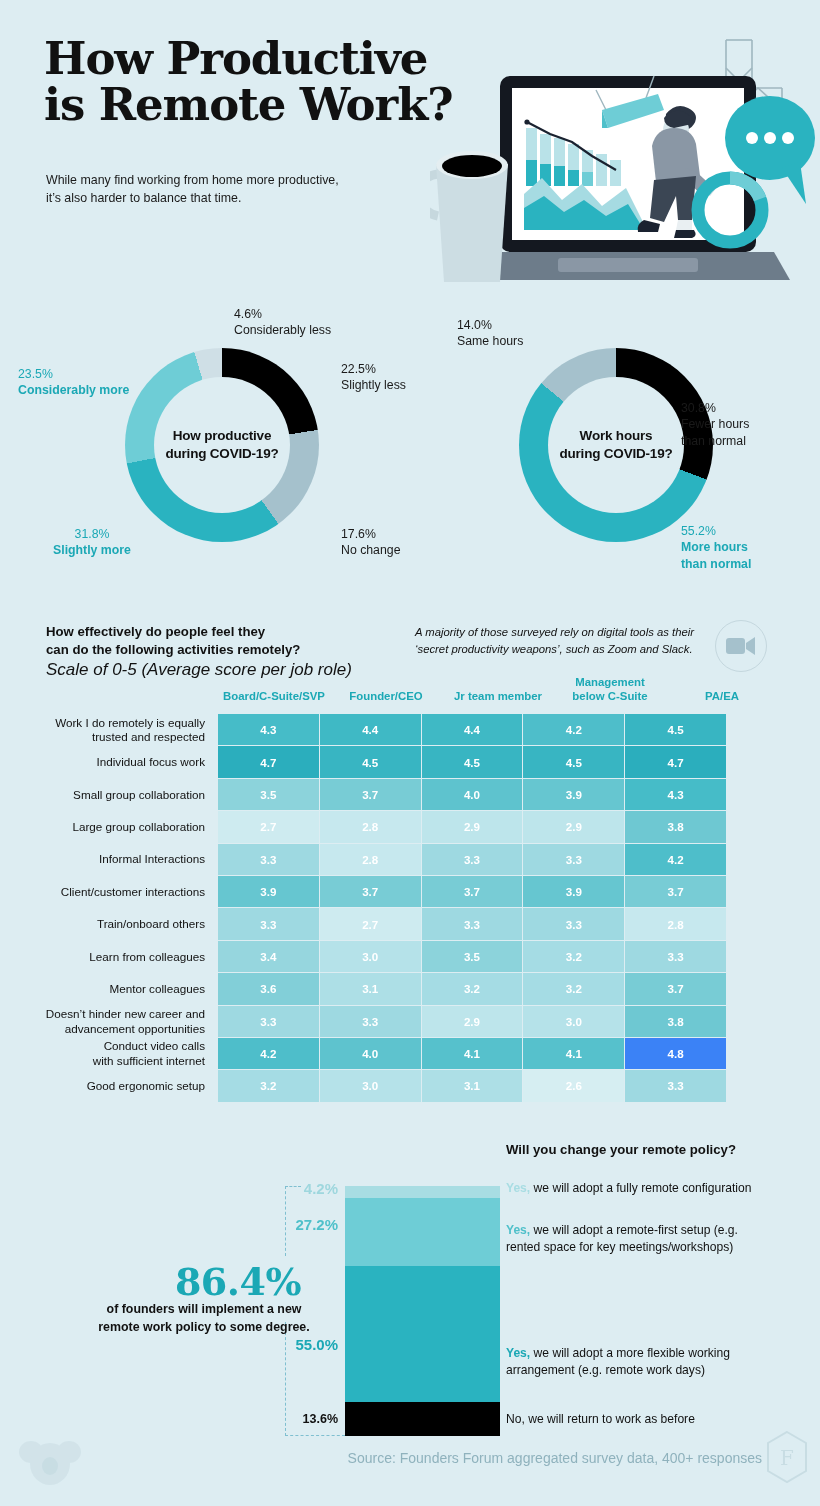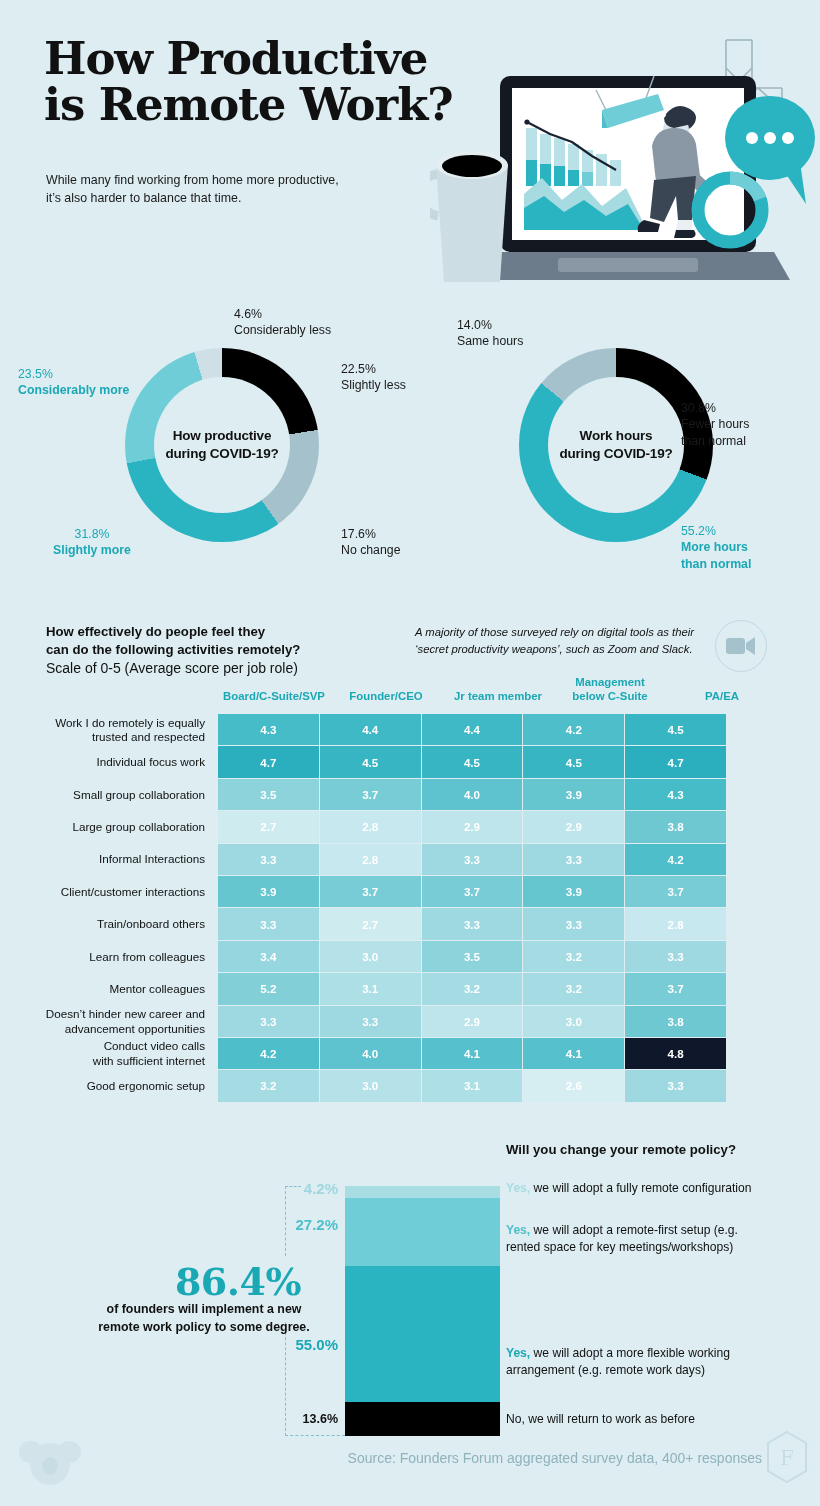--- a/index.html
+++ b/index.html
@@ -52,21 +52,21 @@
   .lab.teal .pct { font-weight:normal; color:#1ba8b5; }
   .lab.dark .pct { font-weight:normal; }
 
   
   .tbl-head-q {
     position:absolute; left:46px; top:623px;
     font-size:13.2px; font-weight:bold; color:#111; line-height:1.35; width:280px;
   }
   .tbl-head-sub {
     position:absolute; left:46px; top:660px;
-    font-size:14px; color:#111;
+    font-size:17px; font-style:italic; color:#111;
   }
   .tbl-note {
     position:absolute; left:415px; top:624px; width:290px;
     font-size:11.3px; font-style:italic; color:#111; line-height:1.5; text-align:left;
   }
   .vid-icon-circle {
     position:absolute; left:715px; top:620px; width:52px; height:52px;
     border-radius:50%; border:1.4px solid #c4d7de;
     display:flex; align-items:center; justify-content:center;
   }
@@ -394,39 +394,39 @@
         <div class="gcell" style="background: rgb(198, 232, 238);">2.8</div>
       </div>
       <div class="grow">
         <div class="gcell" style="background: rgb(150, 214, 222);">3.4</div>
         <div class="gcell" style="background: rgb(181, 226, 233);">3.0</div>
         <div class="gcell" style="background: rgb(140, 211, 219);">3.5</div>
         <div class="gcell" style="background: rgb(165, 220, 228);">3.2</div>
         <div class="gcell" style="background: rgb(158, 217, 225);">3.3</div>
       </div>
       <div class="grow">
-        <div class="gcell" style="background: rgb(130, 207, 216);">5.2</div>
+        <div class="gcell" style="background: rgb(130, 207, 216);">3.6</div>
         <div class="gcell" style="background: rgb(173, 223, 230);">3.1</div>
         <div class="gcell" style="background: rgb(165, 220, 228);">3.2</div>
         <div class="gcell" style="background: rgb(165, 220, 228);">3.2</div>
         <div class="gcell" style="background: rgb(120, 204, 213);">3.7</div>
       </div>
       <div class="grow">
         <div class="gcell" style="background: rgb(158, 217, 225);">3.3</div>
         <div class="gcell" style="background: rgb(158, 217, 225);">3.3</div>
         <div class="gcell" style="background: rgb(189, 229, 235);">2.9</div>
         <div class="gcell" style="background: rgb(181, 226, 233);">3.0</div>
         <div class="gcell" style="background: rgb(110, 200, 210);">3.8</div>
       </div>
       <div class="grow">
         <div class="gcell" style="background: rgb(78, 190, 202);">4.2</div>
         <div class="gcell" style="background: rgb(94, 195, 206);">4.0</div>
         <div class="gcell" style="background: rgb(86, 193, 204);">4.1</div>
         <div class="gcell" style="background: rgb(86, 193, 204);">4.1</div>
-        <div class="gcell" style="background: #0f172a;">4.8</div>
+        <div class="gcell" style="background: #3b82f6;">4.8</div>
       </div>
       <div class="grow">
         <div class="gcell" style="background: rgb(165, 220, 228);">3.2</div>
         <div class="gcell" style="background: rgb(181, 226, 233);">3.0</div>
         <div class="gcell" style="background: rgb(173, 223, 230);">3.1</div>
         <div class="gcell" style="background: rgb(214, 238, 242);">2.6</div>
         <div class="gcell" style="background: rgb(158, 217, 225);">3.3</div>
       </div>
     </div>
 

